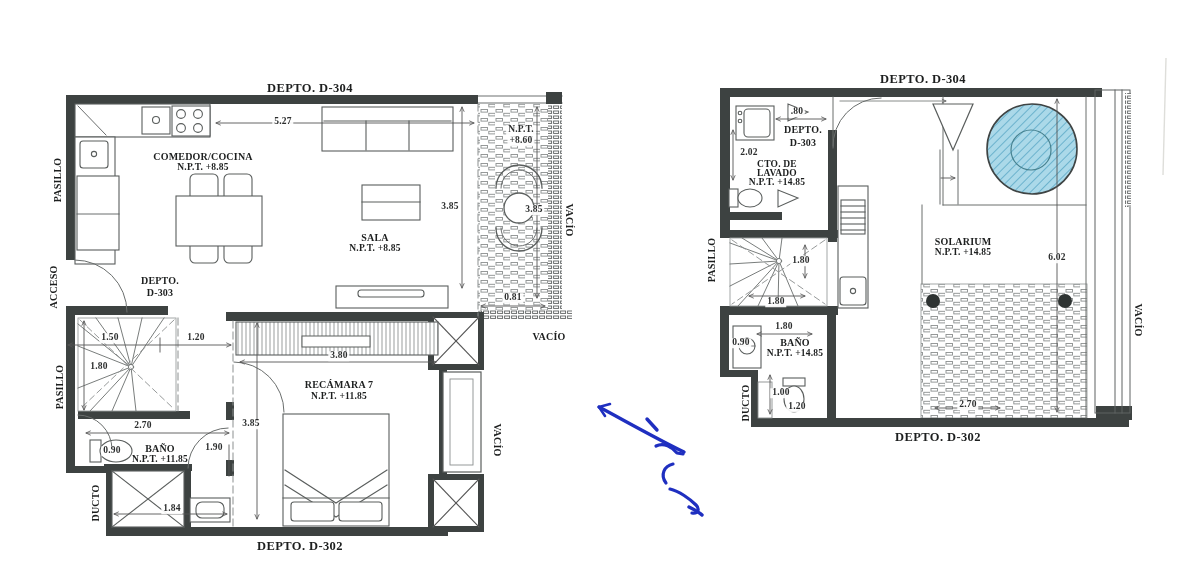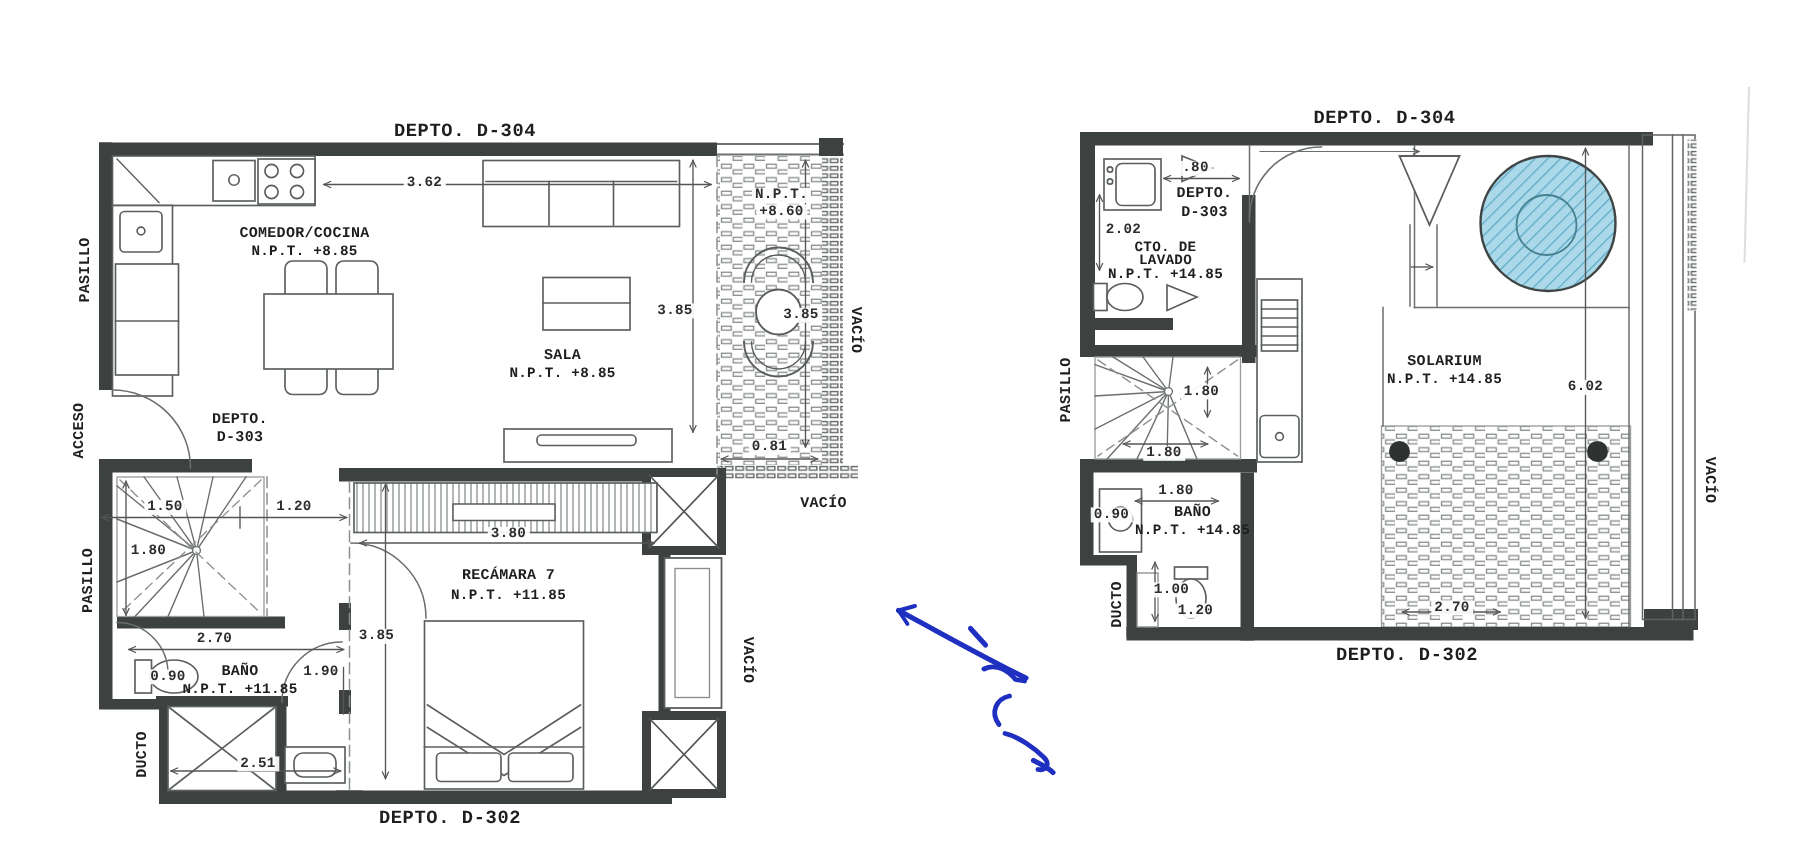--- a/index.html
+++ b/index.html
@@ -1,17 +1,17 @@
 <!DOCTYPE html>
 <html><head>
 <meta charset="utf-8">
 <style>
   html,body{margin:0;padding:0;background:#fff;}
   .stage{position:relative;width:1200px;height:561px;background:#ffffff;overflow:hidden;
-         font-family:Liberation Mono, monospace;}
+         font-family:Liberation Serif, serif;}
   .stage svg{position:absolute;left:0;top:0;}
   .lbl{position:absolute;transform:translate(-50%,-50%);font-weight:bold;font-size:10px;
        color:#1d1f1f;white-space:nowrap;line-height:1;letter-spacing:.2px;}
   .lbl-lg{font-size:12.5px;letter-spacing:.4px;}
   .npt{font-size:9.5px;}
   .dim{font-size:9.5px;font-weight:bold;color:#2c2e2e;background:rgba(255,255,255,.92);
        padding:0 2px;}
   .v {transform:translate(-50%,-50%) rotate(-90deg);}
   .vd{transform:translate(-50%,-50%) rotate(90deg);}
 </style>
@@ -362,33 +362,33 @@
 <span class="lbl npt" style="left:375px;top:249px">N.P.T. +8.85</span>
 <span class="lbl npt dim" style="left:521px;top:130px">N.P.T.</span>
 <span class="lbl npt dim" style="left:521px;top:141px">+8.60</span>
 <span class="lbl" style="left:160px;top:281px">DEPTO.</span>
 <span class="lbl" style="left:160px;top:293px">D-303</span>
 <span class="lbl" style="left:339px;top:385px">RECÁMARA 7</span>
 <span class="lbl npt" style="left:339px;top:397px">N.P.T. +11.85</span>
 <span class="lbl" style="left:160px;top:449px">BAÑO</span>
 <span class="lbl npt" style="left:160px;top:460px">N.P.T. +11.85</span>
 
-<span class="lbl dim" style="left:283px;top:122px">3.62</span>
+<span class="lbl dim" style="left:283px;top:122px">5.27</span>
 <span class="lbl dim" style="left:450px;top:207px">3.85</span>
 <span class="lbl dim" style="left:534px;top:210px">3.85</span>
 <span class="lbl dim" style="left:513px;top:298px">0.81</span>
 <span class="lbl dim" style="left:110px;top:338px">1.50</span>
 <span class="lbl dim" style="left:196px;top:338px">1.20</span>
 <span class="lbl dim" style="left:99px;top:367px">1.80</span>
 <span class="lbl dim" style="left:143px;top:426px">2.70</span>
 <span class="lbl dim" style="left:112px;top:451px">0.90</span>
 <span class="lbl dim" style="left:214px;top:448px">1.90</span>
 <span class="lbl dim" style="left:339px;top:356px">3.80</span>
 <span class="lbl dim" style="left:251px;top:424px">3.85</span>
-<span class="lbl dim" style="left:172px;top:509px">2.51</span>
+<span class="lbl dim" style="left:172px;top:509px">1.84</span>
 
 <span class="lbl lbl-lg" style="left:923px;top:79px">DEPTO. D-304</span>
 <span class="lbl lbl-lg" style="left:938px;top:437px">DEPTO. D-302</span>
 <span class="lbl" style="left:803px;top:130px">DEPTO.</span>
 <span class="lbl" style="left:803px;top:143px">D-303</span>
 <span class="lbl npt" style="left:777px;top:165px">CTO. DE</span>
 <span class="lbl npt" style="left:777px;top:174px">LAVADO</span>
 <span class="lbl npt" style="left:777px;top:183px">N.P.T. +14.85</span>
 <span class="lbl v" style="left:712px;top:260px">PASILLO</span>
 <span class="lbl v" style="left:746px;top:403px">DUCTO</span>

